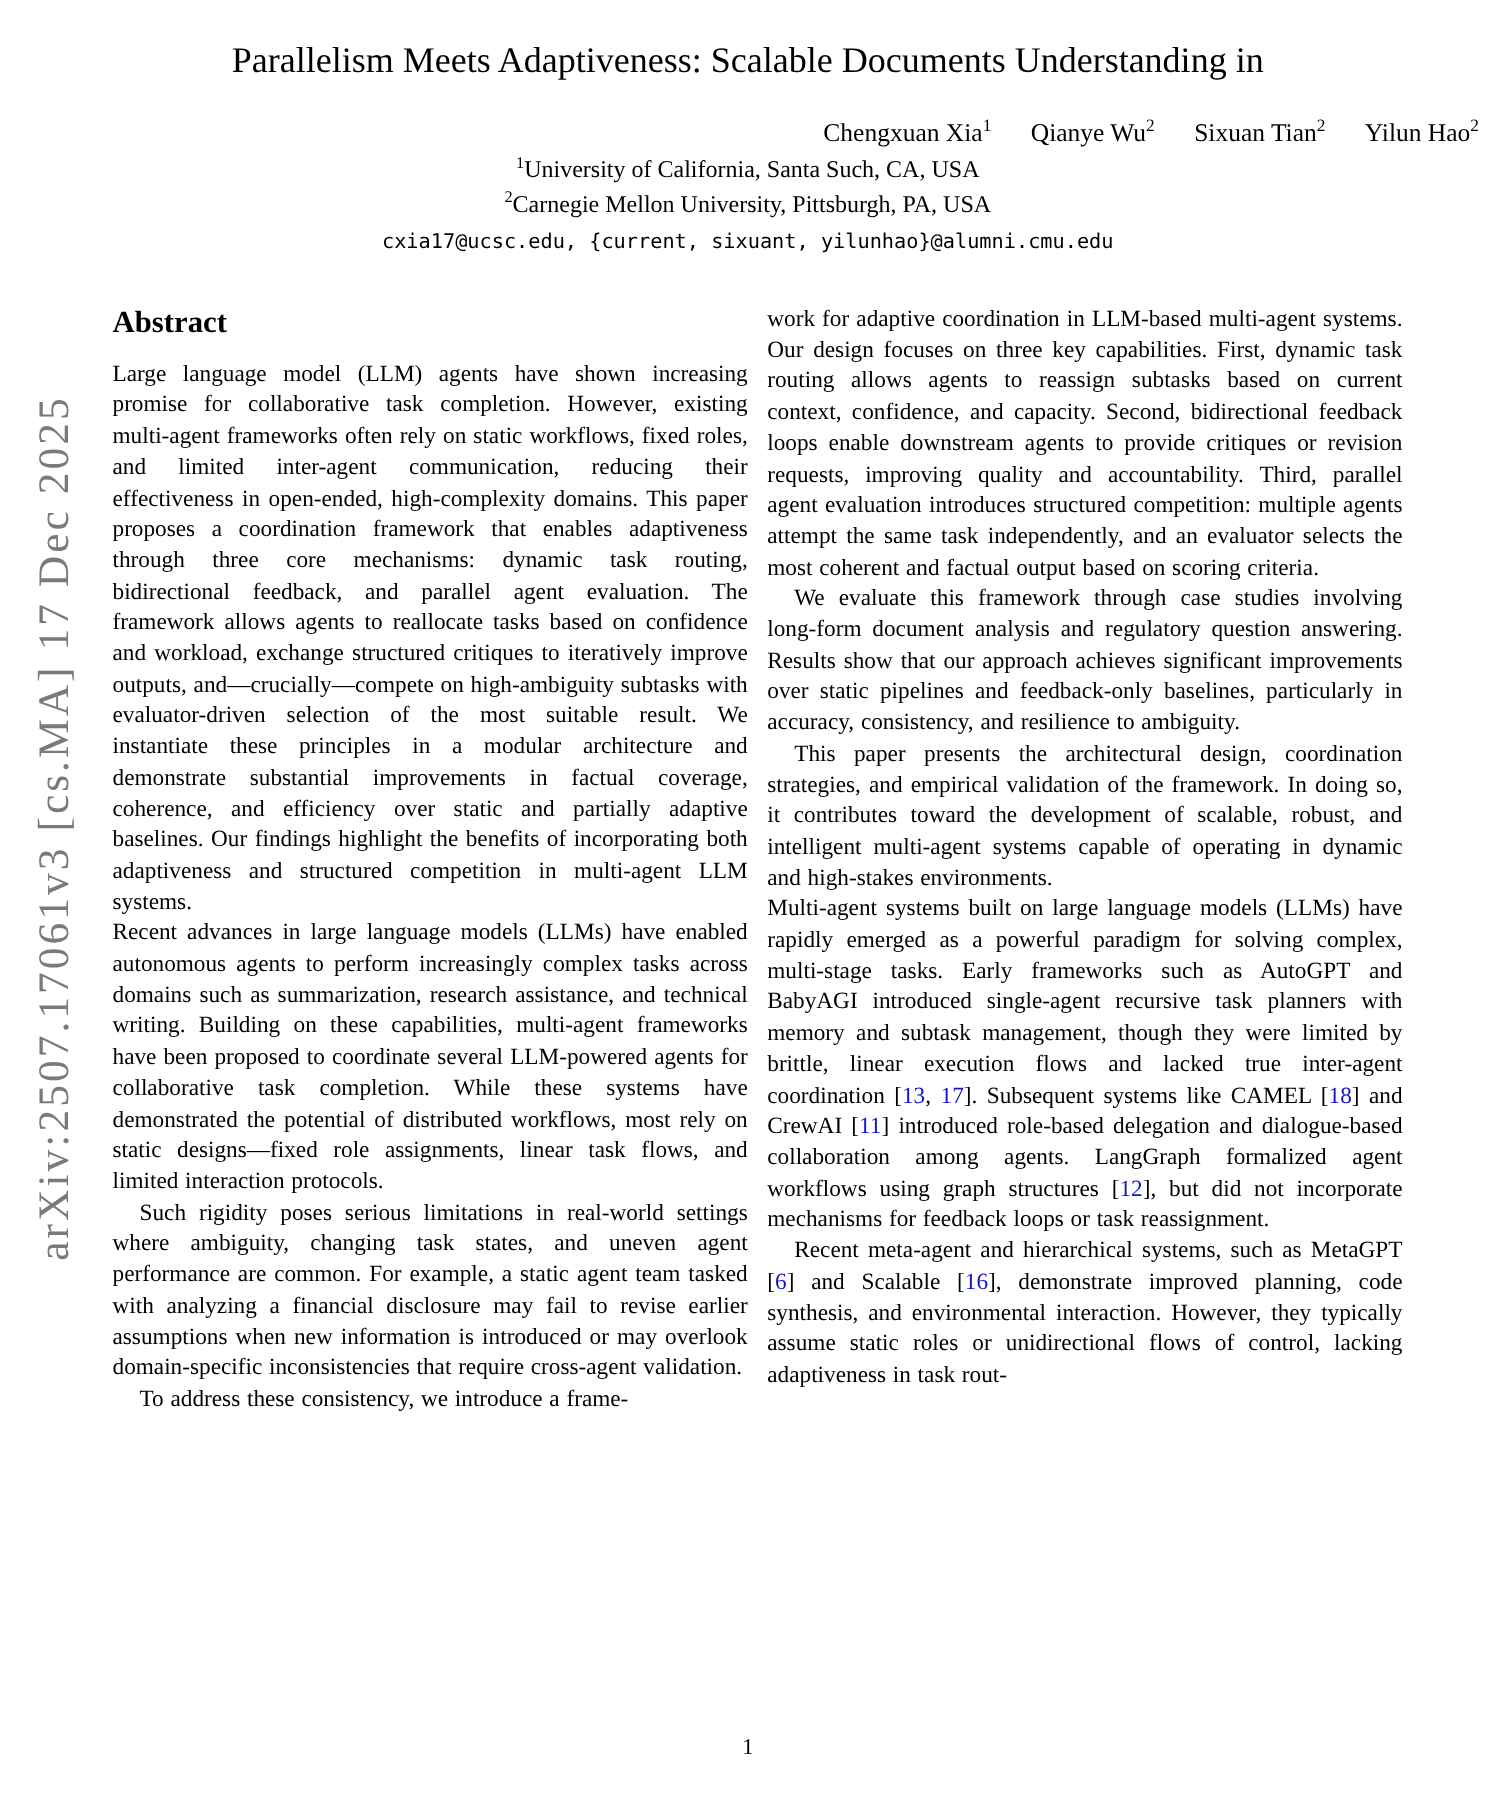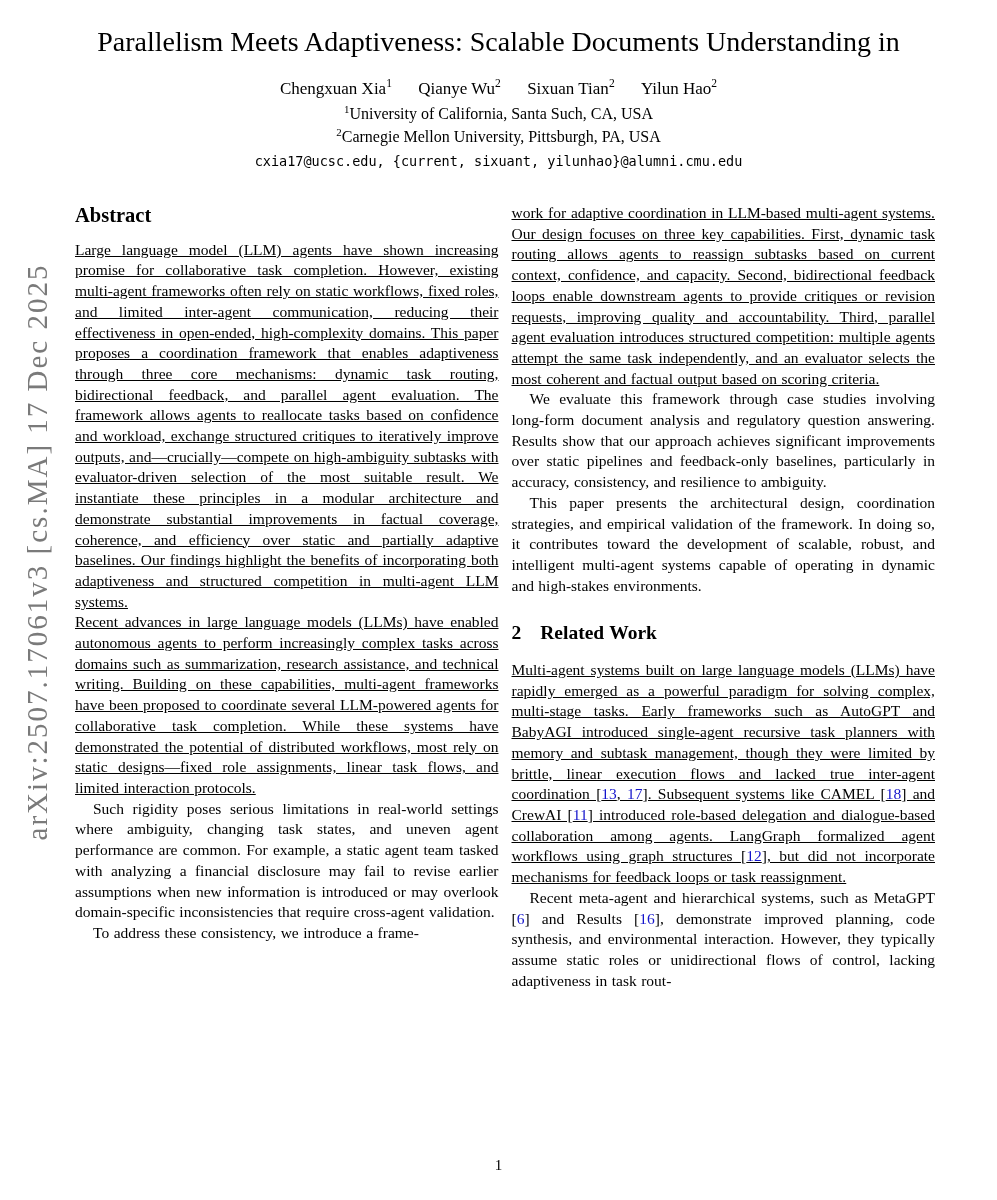--- a/index.html
+++ b/index.html
@@ -14,42 +14,42 @@
   }
   .watermark {
     position: absolute; left: 0; top: 0;
     transform: translate(-50%, -50%) rotate(-90deg);
     white-space: nowrap;
     color: var(--watermark, #7a7a7a);
     font-size: 29px; letter-spacing: 2px;
   }
   .header { text-align: center; padding-top: 24px; }
   .paper-title {
-    font-size: 28px; line-height: 35px; font-weight: 400;
+    font-size: 24px; line-height: 35px; font-weight: 400;
     margin: 0 70px;
   }
-  .authors { margin-top: 20px; font-size: 17px; }
+  .authors { margin-top: 20px; font-size: 17px; text-align: right; }
   .author { display: inline-block; margin: 0 11px; }
   sup { font-size: 0.68em; line-height: 0; }
   .affiliations { font-size: 16px; line-height: 23px; margin-top: 3px; }
   .emails {
     font-family: "DejaVu Sans Mono", monospace;
     font-size: 13.5px; margin-top: 5px;
   }
   .columns {
     display: flex; gap: 13px;
     margin: 34px 62px 0 75px;
   }
   .col {
     flex: 1; min-width: 0;
     font-size: 15.5px; line-height: 20.7px;
     text-align: justify; word-spacing: 0.04em;
   }
   .col p { margin: 0; text-indent: 18px; }
-  .col p.noindent { text-indent: 0; text-decoration: underline; }
+  .col p.noindent { text-indent: 0; }
   .abstract-heading {
     font-size: 20.5px; font-weight: bold;
     margin: 2px 0 14px 0; text-align: left;
   }
   .section-heading {
     font-size: 19.5px; font-weight: bold;
     margin: 27px 0 16px 0; text-align: left;
   }
   .section-heading .sec-num { margin-right: 19px; }
   .cite { color: var(--cite, #1414cc); margin-top: 32px; }
@@ -88,21 +88,18 @@
     <p class="noindent">Large language model (LLM) agents have shown increasing promise for collaborative task completion. However, existing multi-agent frameworks often rely on static workflows, fixed roles, and limited inter-agent communication, reducing their effectiveness in open-ended, high-complexity domains. This paper proposes a coordination framework that enables adaptiveness through three core mechanisms: dynamic task routing, bidirectional feedback, and parallel agent evaluation. The framework allows agents to reallocate tasks based on confidence and workload, exchange structured critiques to iteratively improve outputs, and—crucially—compete on high-ambiguity subtasks with evaluator-driven selection of the most suitable result. We instantiate these principles in a modular architecture and demonstrate substantial improvements in factual coverage, coherence, and efficiency over static and partially adaptive baselines. Our findings highlight the benefits of incorporating both adaptiveness and structured competition in multi-agent LLM systems.</p>
     <p class="noindent">Recent advances in large language models (LLMs) have enabled autonomous agents to perform increasingly complex tasks across domains such as summarization, research assistance, and technical writing. Building on these capabilities, multi-agent frameworks have been proposed to coordinate several LLM-powered agents for collaborative task completion. While these systems have demonstrated the potential of distributed workflows, most rely on static designs—fixed role assignments, linear task flows, and limited interaction protocols.</p>
     <p>Such rigidity poses serious limitations in real-world settings where ambiguity, changing task states, and uneven agent performance are common. For example, a static agent team tasked with analyzing a financial disclosure may fail to revise earlier assumptions when new information is introduced or may overlook domain-specific inconsistencies that require cross-agent validation.</p>
     <p>To address these consistency, we introduce a frame-</p>
   </div>
 
   <div class="col">
     <p class="noindent">work for adaptive coordination in LLM-based multi-agent systems. Our design focuses on three key capabilities. First, dynamic task routing allows agents to reassign subtasks based on current context, confidence, and capacity. Second, bidirectional feedback loops enable downstream agents to provide critiques or revision requests, improving quality and accountability. Third, parallel agent evaluation introduces structured competition: multiple agents attempt the same task independently, and an evaluator selects the most coherent and factual output based on scoring criteria.</p>
     <p>We evaluate this framework through case studies involving long-form document analysis and regulatory question answering. Results show that our approach achieves significant improvements over static pipelines and feedback-only baselines, particularly in accuracy, consistency, and resilience to ambiguity.</p>
     <p>This paper presents the architectural design, coordination strategies, and empirical validation of the framework. In doing so, it contributes toward the development of scalable, robust, and intelligent multi-agent systems capable of operating in dynamic and high-stakes environments.</p>
-    <div class="section-heading">
-      <span class="sec-num">2</span><span>Related Work</span>
-    </div>
     <p class="noindent"><span>Multi-agent systems built on large language models (LLMs) have rapidly emerged as a powerful paradigm for solving complex, multi-stage tasks. Early frameworks such as AutoGPT and BabyAGI introduced single-agent recursive task planners with memory and subtask management, though they were limited by brittle, linear execution flows and lacked true inter-agent coordination [</span><span class="cite">13</span><span>, </span><span class="cite">17</span><span>]. Subsequent systems like CAMEL [</span><span class="cite">18</span><span>] and CrewAI [</span><span class="cite">11</span><span>] introduced role-based delegation and dialogue-based collaboration among agents. LangGraph formalized agent workflows using graph structures [</span><span class="cite">12</span><span>], but did not incorporate mechanisms for feedback loops or task reassignment.</span></p>
-    <p><span>Recent meta-agent and hierarchical systems, such as MetaGPT [</span><span class="cite">6</span><span>] and Results [</span><span class="cite">16</span><span>], demonstrate improved planning, code synthesis, and environmental interaction. However, they typically assume static roles or unidirectional flows of control, lacking adaptiveness in task rout-</span></p>
+    <p><span>Recent meta-agent and hierarchical systems, such as MetaGPT [</span><span class="cite">6</span><span>] and Scalable [</span><span class="cite">16</span><span>], demonstrate improved planning, code synthesis, and environmental interaction. However, they typically assume static roles or unidirectional flows of control, lacking adaptiveness in task rout-</span></p>
   </div>
 </div>
 
 <div class="page-number">1</div>
 
 </body></html>

